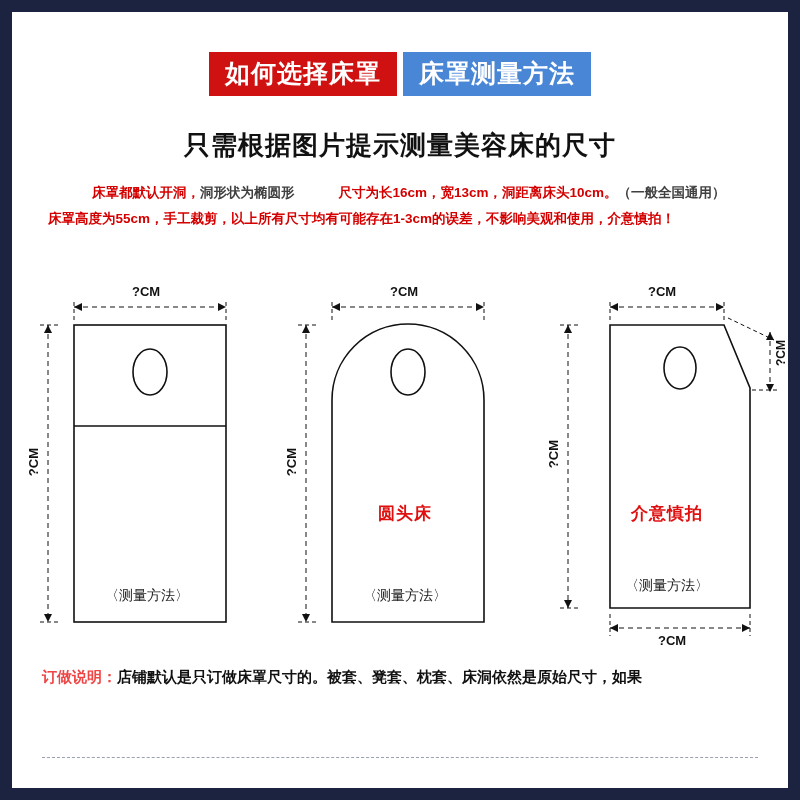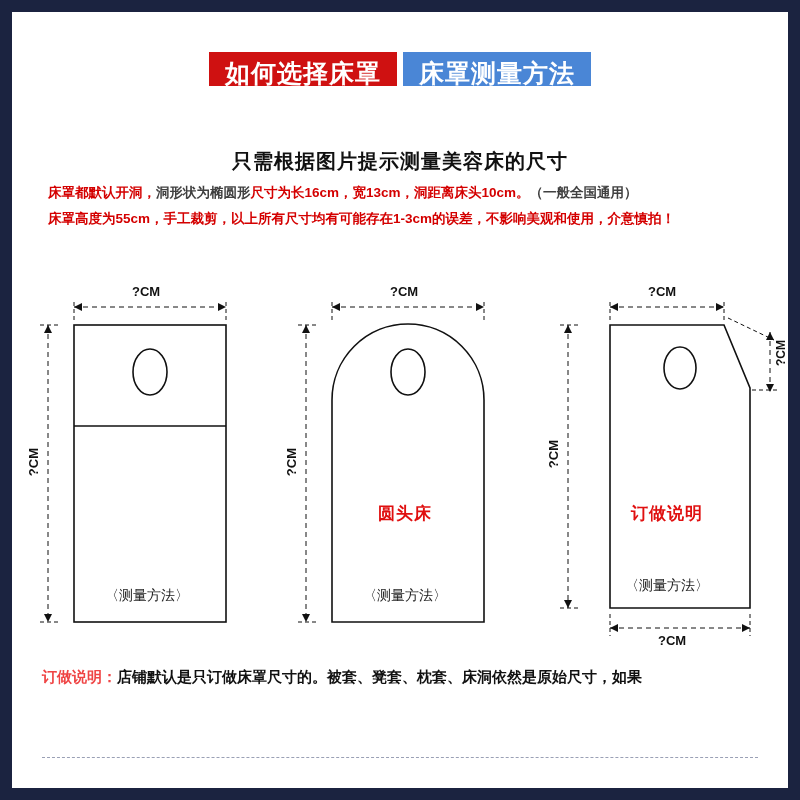--- a/index.html
+++ b/index.html
@@ -37,58 +37,57 @@
     width: 776px;
     display: flex;
     justify-content: center;
     align-items: stretch;
     gap: 6px;
   }
   .badge {
     font-size: 25px;
     font-weight: bold;
     letter-spacing: 1px;
-    padding: 9px 16px 0 16px;
+    padding: 9px 16px 10px 16px;
     color: #ffffff;
     line-height: 1;
     white-space: nowrap;
   }
   .badge-red {
     background: #cf1111;
   }
   .badge-blue {
     background: #4a86d6;
   }
 
   
   .subtitle {
     position: absolute;
     top: 116px;
     left: 0;
     width: 776px;
     text-align: center;
-    font-size: 20px;
+    font-size: 26px;
     font-weight: bold;
     color: #111111;
     letter-spacing: 1px;
-    margin-top: 20px;
   }
 
   
   .notes {
     position: absolute;
     left: 36px;
     top: 168px;
     width: 710px;
     font-size: 13.5px;
     line-height: 26px;
     color: #111111;
     font-weight: bold;
   }
-  .notes .r { color: #d40000; }
+  .notes .r { color: #d40000; margin-left: 44px; }
   .notes .k { color: #404040; }
   .notes .line { white-space: nowrap; }
   .notes .line3 { color: #d40000; }
 
   
   .diagrams {
     position: absolute;
     left: 0;
     top: 268px;
     width: 680px;
@@ -253,21 +252,21 @@
           <line x1="68" y1="334" x2="68" y2="356" stroke="#111" stroke-width="1" stroke-dasharray="4,3"></line>
           <line x1="208" y1="334" x2="208" y2="356" stroke="#111" stroke-width="1" stroke-dasharray="4,3"></line>
           <line x1="68" y1="348" x2="208" y2="348" stroke="#111" stroke-width="1" stroke-dasharray="5,4"></line>
           <polygon points="68,348 76,344 76,352" fill="#111"></polygon>
           <polygon points="208,348 200,344 200,352" fill="#111"></polygon>
         </svg>
         <div class="dimtext" style="left:106px; top:4px;">?CM</div>
         <div class="dimtext vert" style="left:4px; top:160px;">?CM</div>
         <div class="dimtext vert" style="left:232px; top:60px; font-size:12px;">?CM</div>
         <div class="dimtext" style="left:116px; top:353px;">?CM</div>
-        <div class="bedlabel">订做说明</div>
+        <div class="bedlabel">介意慎拍</div>
         <div class="methodlabel" style="top:297px;">〈测量方法〉</div>
       </div>
 
     </div>
 
     <div class="instruction">
       <div>
         <span class="hl">订做说明：</span><span>店铺默认是只订做床罩尺寸的。被套、凳套、枕套、床洞依然是原始尺寸，如果</span>
       </div>
     </div>

